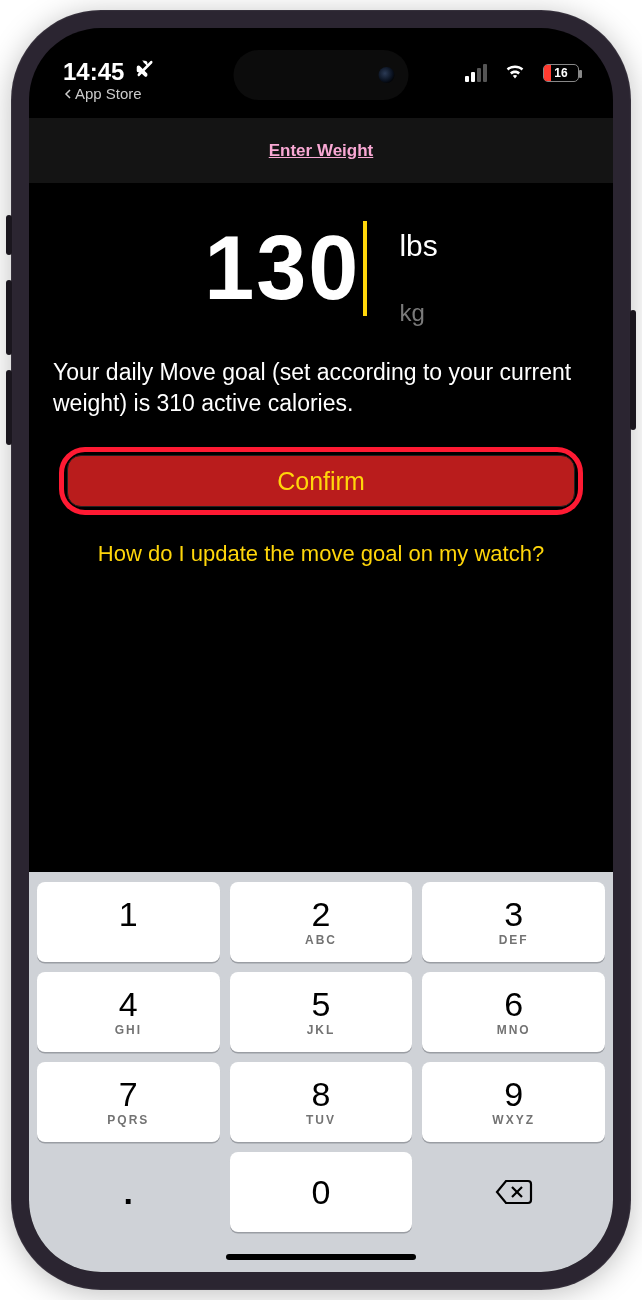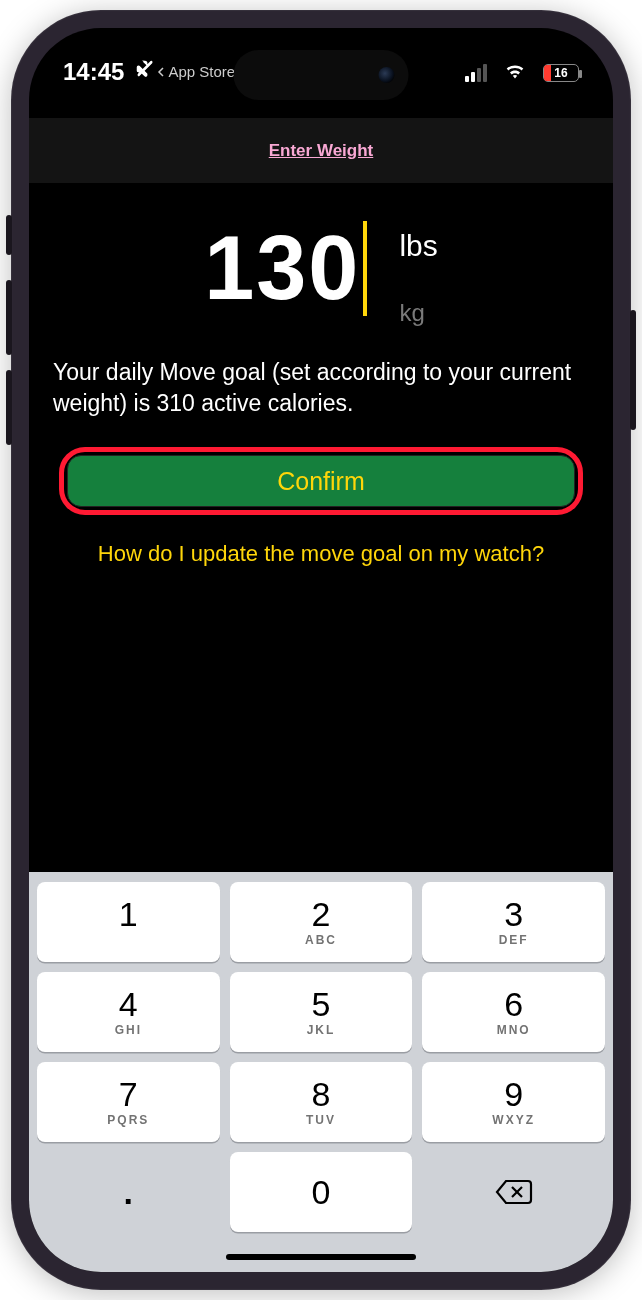--- a/index.html
+++ b/index.html
@@ -67,21 +67,21 @@
   .status-bar {
     height: 90px;
     display: flex;
     justify-content: space-between;
     align-items: flex-start;
     padding: 30px 34px 0 34px;
     color: #fff;
     font-size: 24px;
     font-weight: 600;
   }
-  .status-left { display:flex; flex-direction:row; line-height:1.05; }
+  .status-left { display:flex; flex-direction:column; line-height:1.05; }
   .status-time-row { display:flex; align-items:center; gap:10px; }
   .mute-icon svg{ width:22px; height:22px; fill:#fff; }
   .back-appstore { font-size:15px; font-weight:400; color:#ccc; display:flex; align-items:center; gap:2px; margin-top:2px;}
   .back-appstore svg{width:10px;height:10px;fill:#ccc;}
   .status-right { display:flex; align-items:center; gap:16px; }
   .signal-bars { display:flex; align-items:flex-end; gap:2px; height:18px; }
   .signal-bars span{ width:4px; background:#555; border-radius:1px; }
   .signal-bars span:nth-child(1){height:6px;}
   .signal-bars span:nth-child(2){height:10px;}
   .signal-bars span:nth-child(3){height:14px; background:#fff;}
@@ -140,21 +140,21 @@
   }
 
   .confirm-wrap{
     border:5px solid #ff1a33;
     border-radius:26px;
     padding:3px;
     margin:0 6px 26px 6px;
   }
   .confirm-btn{
     width:100%;height:52px;border-radius:14px;
-    background:#15803d;border:1px solid #222;
+    background:#b91c1c;border:1px solid #222;
     color:#ffd60a;font-size:25px;font-weight:500;
     display:flex;align-items:center;justify-content:center;
   }
 
   .help-link{
     text-align:center;color:#ffd60a;font-size:22px;
   }
 
   
   .keypad-area{

